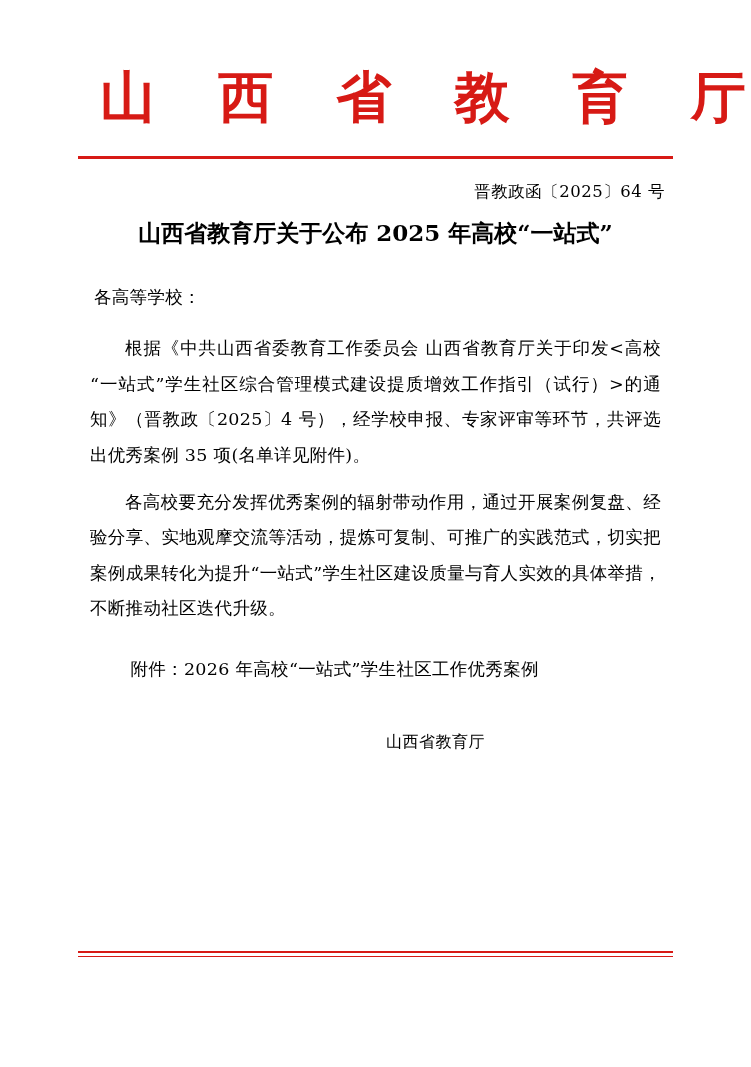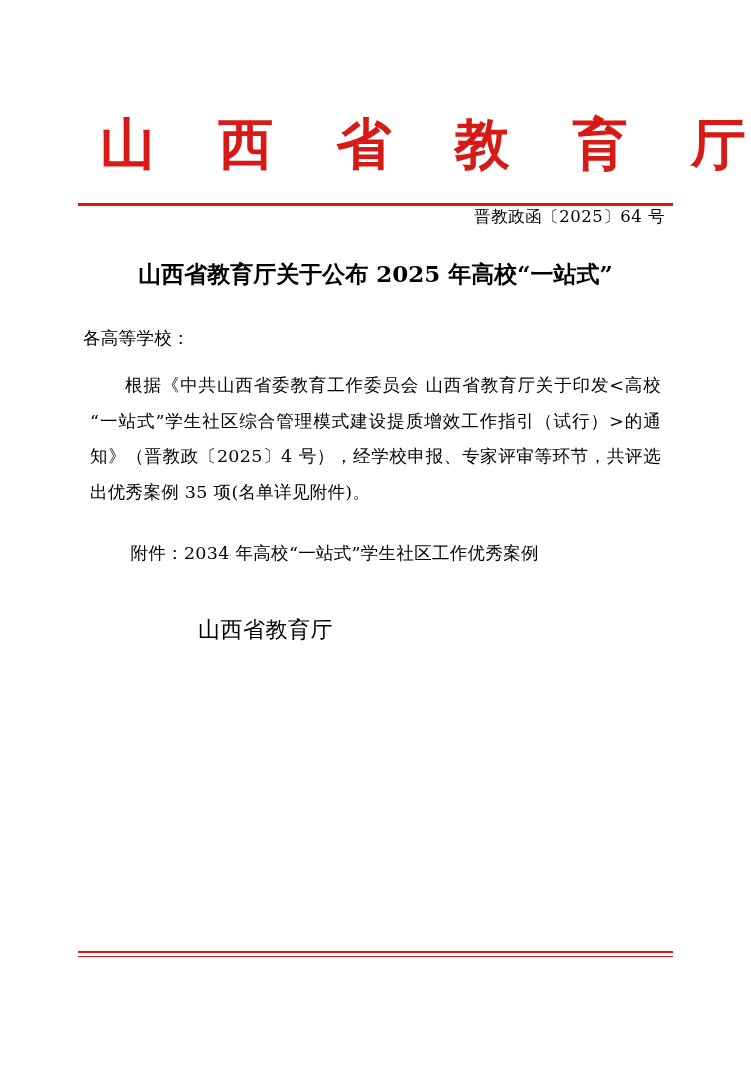--- a/index.html
+++ b/index.html
@@ -20,21 +20,21 @@
     position: relative;
     width: 751px;
     height: 1067px;
     box-sizing: border-box;
     padding: 0 78px;
   }
 
   
   .masthead {
     text-align: center;
-    padding-top: 114px;
+    padding-top: 67px;
   }
   .masthead-title {
     color: #d71a15;
     font-family: "DejaVu Serif", "Liberation Serif", serif;
     font-weight: bold;
     font-size: 55px;
     letter-spacing: 22px;
     line-height: 1.1;
     text-indent: 22px;
     white-space: nowrap;
@@ -44,63 +44,65 @@
     margin-top: 28px;
     height: 3px;
     background: #d71a15;
     width: 100%;
   }
 
   .doc-number {
     text-align: right;
     font-size: 16.5px;
     letter-spacing: 0.5px;
+    margin-top: 22px;
     padding-right: 8px;
   }
 
   
   .doc-title {
     text-align: center;
     font-weight: bold;
     font-size: 23px;
     line-height: 1.55;
-    margin-top: 28px;
+    margin-top: 12px;
     padding: 0 4px;
   }
   .doc-title .line {
     display: block;
     white-space: nowrap;
   }
 
   
   .body-text {
     margin-top: 30px;
     font-size: 17.5px;
     line-height: 2.02;
     text-align: justify;
     text-justify: inter-ideograph;
     letter-spacing: 0.3px;
   }
   .salutation {
-    margin: 5px;
+    margin: 16px;
   }
   .para {
     margin: 12px;
     text-indent: 2em;
   }
   .attachment {
     margin: 0;
     margin-top: 26px;
     text-indent: 3em;
   }
 
   
   .signature {
     margin-top: 38px;
-    font-size: 22px;
+    text-align: center;
+    font-size: 16px;
     line-height: 1.95;
     padding-left: 120px;
   }
   .signature div {
     letter-spacing: 0.5px;
   }
 
   
   .footer-rules {
     position: absolute;
@@ -131,21 +133,22 @@
 
   <div class="doc-number">晋教政函〔2025〕64 号</div>
 
   <div class="doc-title">
     <span class="line">山西省教育厅关于公布 2025 年高校“一站式”</span>
   </div>
 
   <div class="body-text">
     <p class="salutation">各高等学校：</p>
     <p class="para">根据《中共山西省委教育工作委员会 山西省教育厅关于印发&lt;高校“一站式”学生社区综合管理模式建设提质增效工作指引（试行）&gt;的通知》（晋教政〔2025〕4 号），经学校申报、专家评审等环节，共评选出优秀案例 35 项(名单详见附件)。</p>
-    <p class="attachment">附件：2034 年高校“一站式”学生社区工作优秀案例</p>
+    <p class="para">各高校要充分发挥优秀案例的辐射带动作用，通过开展案例复盘、经验分享、实地观摩交流等活动，提炼可复制、可推广的实践范式，切实把案例成果转化为提升“一站式”学生社区建设质量与育人实效的具体举措，不断推动社区迭代升级。</p>
+    <p class="attachment">附件：2026 年高校“一站式”学生社区工作优秀案例</p>
   </div>
 
   <div class="signature">
     <div>山西省教育厅</div>
   </div>
 
   <div class="footer-rules">
     <div class="footer-rule-thick"></div>
     <div class="footer-rule-thin"></div>
   </div>

